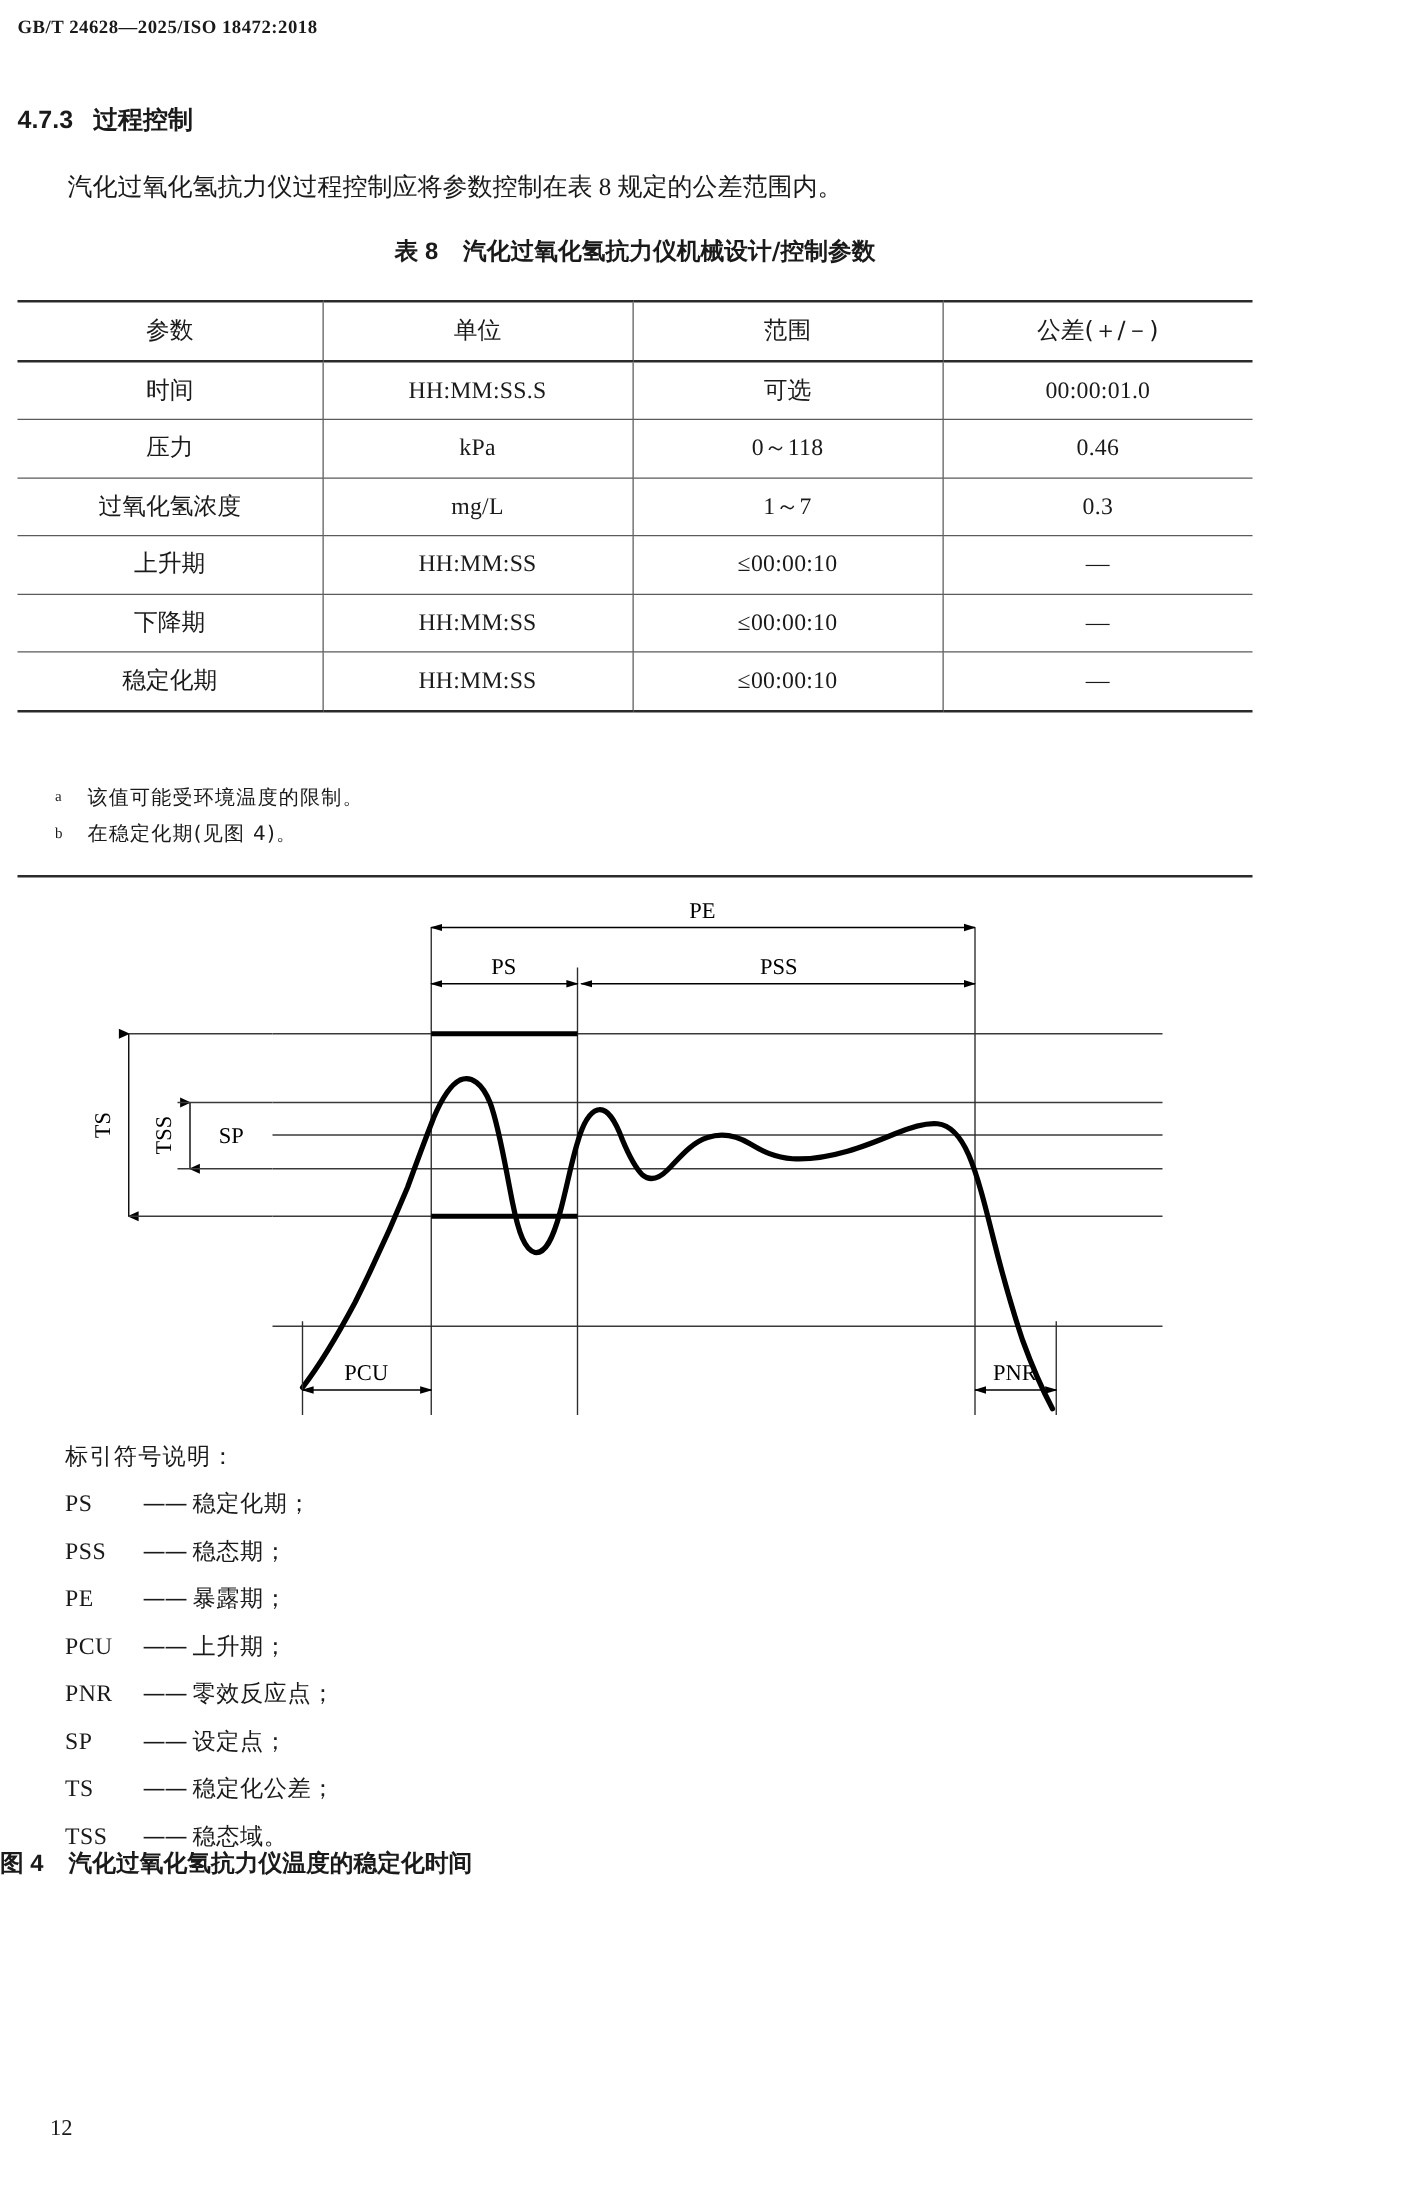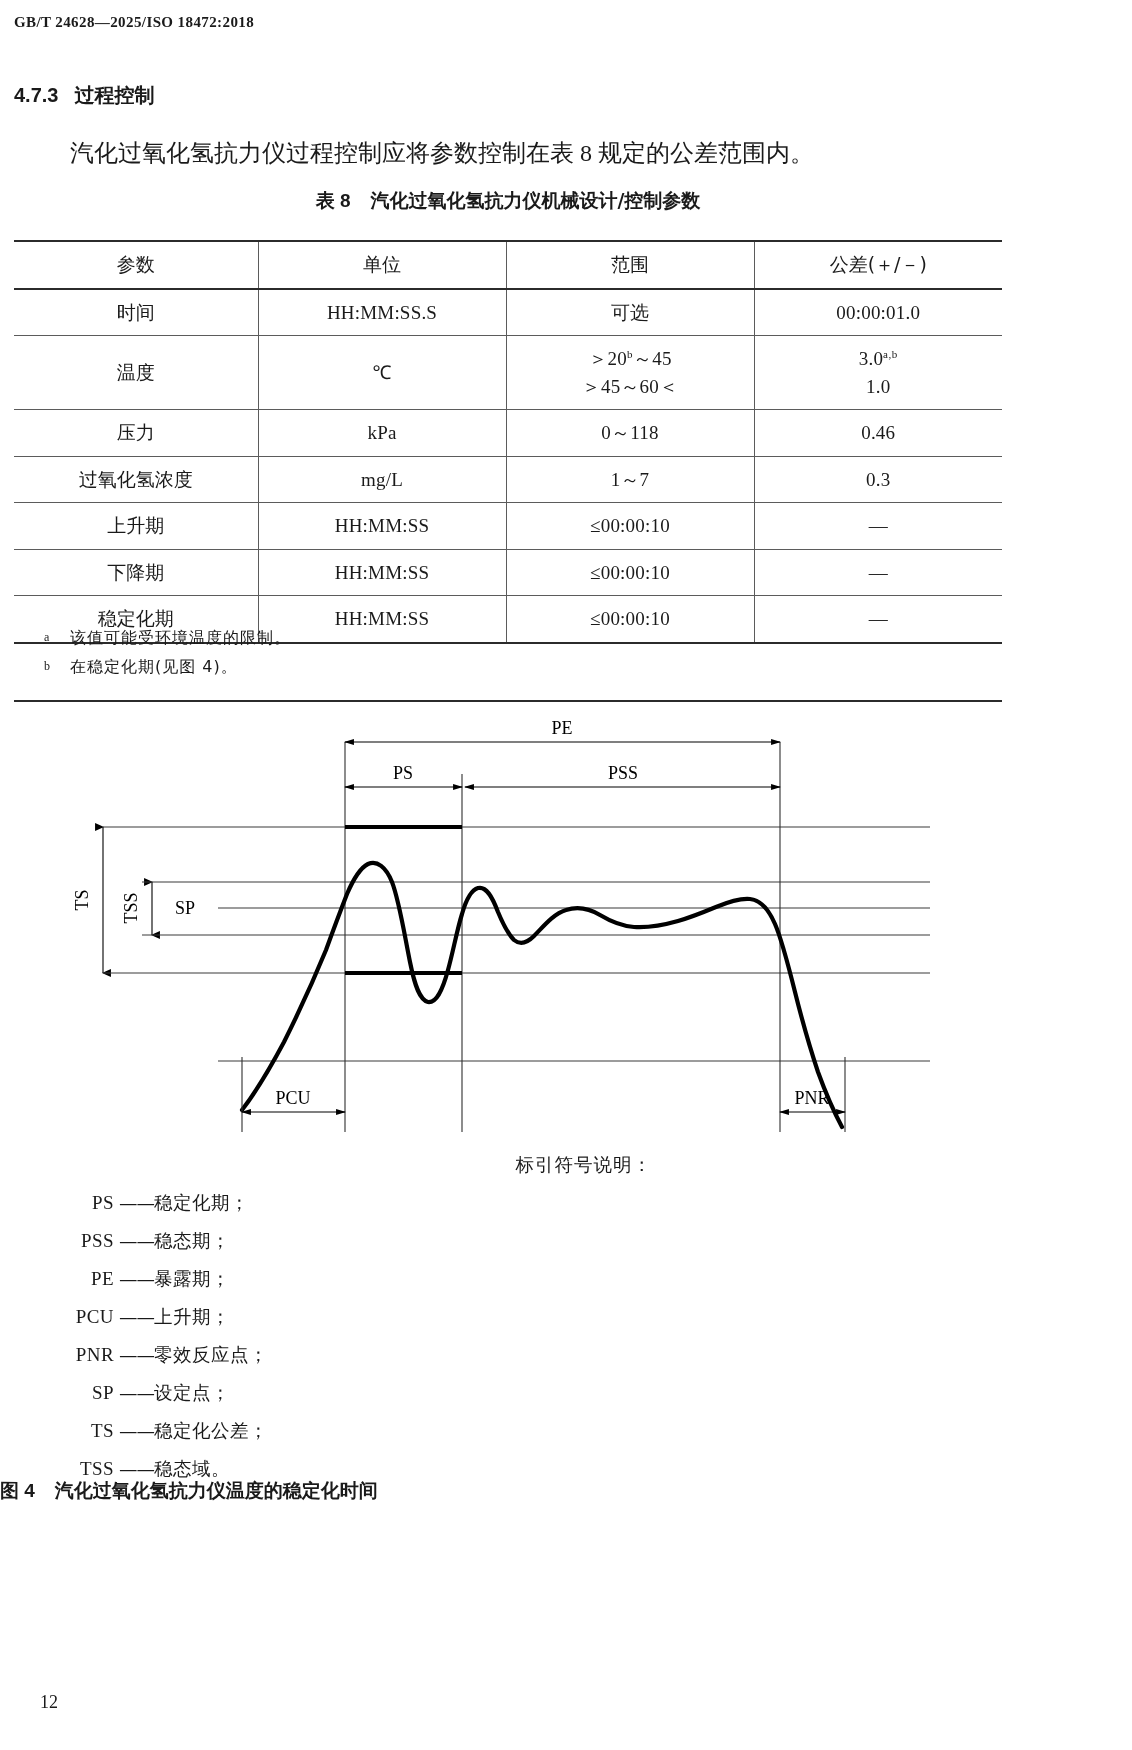--- a/index.html
+++ b/index.html
@@ -37,24 +37,24 @@
     font-family: "DejaVu Sans", sans-serif;
     font-weight: bold;
     font-size: 20px;
     white-space: nowrap;
   }
   .clause .num { margin-right: 16px; font-family: "Liberation Sans", sans-serif; }
 
   
   .para {
     position: absolute;
-    left: 26px;
+    left: 10px;
     top: 135px;
     width: 1000px;
-    font-size: 24px;
+    font-size: 20px;
     text-indent: 44px;
     line-height: 1.5;
     font-family: Liberation Serif, serif;
   }
 
   
   .table-caption {
     position: absolute;
     left: 0;
     top: 188px;
@@ -144,21 +144,20 @@
     height: 430px;
   }
   .figure svg { display: block; }
 
   
   .key {
     position: absolute;
     left: 52px;
     top: 1152px;
     width: 600px;
-    text-align: right;
   }
   .key-title {
     font-family: "DejaVu Sans", sans-serif;
     font-size: 18.5px;
     letter-spacing: 1px;
     margin-bottom: 13px;
   }
   .key-row {
     display: flex;
     align-items: baseline;
@@ -242,32 +241,20 @@
     </thead>
     <tbody>
 
       <tr>
         <td class="first-col cn">时间</td>
         <td class="lat">HH:MM:SS.S</td>
         <td class="cn">可选</td>
         <td class="last-col lat">00:00:01.0</td>
       </tr>
 
-      <tr>
-        <td class="first-col cn">温度</td>
-        <td class="lat">℃</td>
-        <td class="lat stack">
-          <span>＞20<sup class="fn">b</sup>～45</span>
-          <span>＞45～60＜</span>
-        </td>
-        <td class="last-col lat stack">
-          <span>3.0<sup class="fn">a,b</sup></span>
-          <span>1.0</span>
-        </td>
-      </tr>
 
       <tr>
         <td class="first-col cn">压力</td>
         <td class="lat">kPa</td>
         <td class="lat">0～118</td>
         <td class="last-col lat">0.46</td>
       </tr>
 
       <tr>
         <td class="first-col cn">过氧化氢浓度</td>

